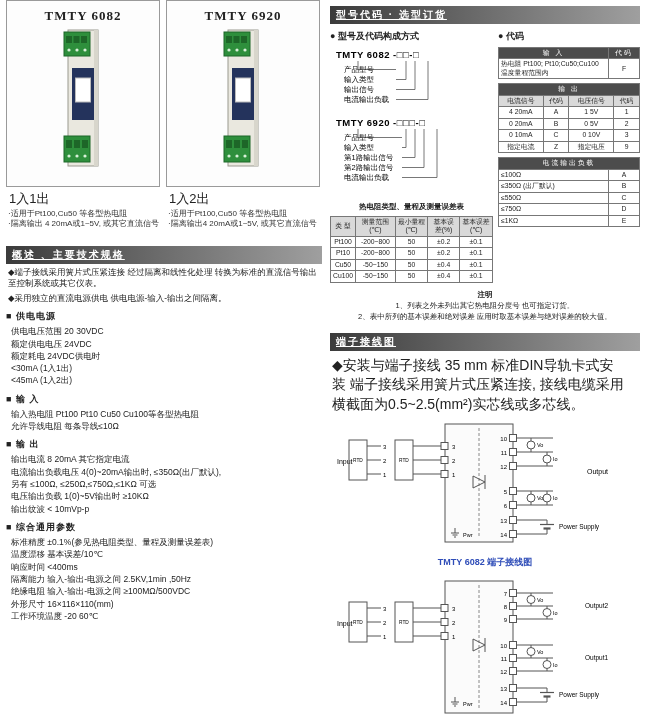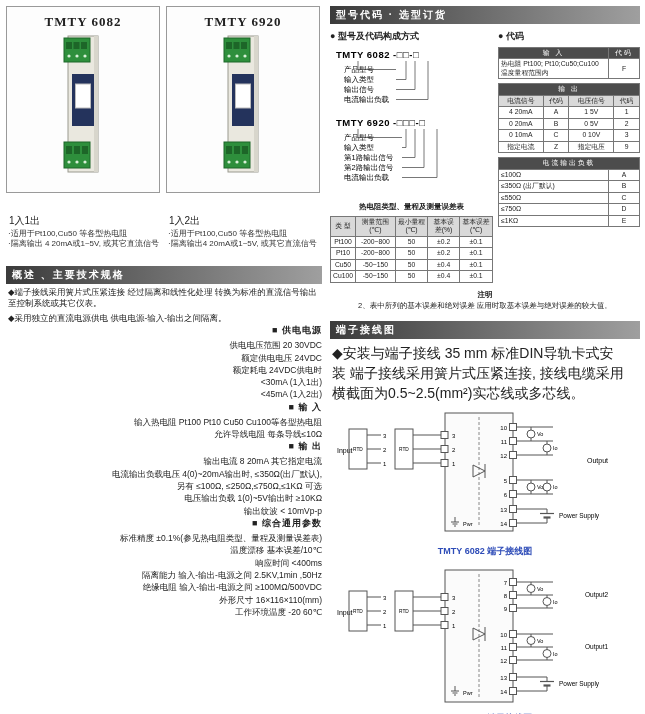--- a/index.html
+++ b/index.html
@@ -1,34 +1,34 @@
 <!DOCTYPE html>
 <html><head>
 <meta charset="utf-8">
 <style>
   html,body{margin:0;padding:0;background:#fff;}
   .page{position:relative;width:645px;height:714px;background:#ffffff;overflow:hidden;
         font-family:"Liberation Sans","DejaVu Sans",sans-serif;color:#222;}
-  .col-left{position:absolute;left:6px;top:6px;width:316px;}
+  .col-left{position:absolute;left:6px;top:0;width:316px;}
   .col-right{position:absolute;left:330px;top:6px;width:310px;}
   .hdr{background:linear-gradient(90deg,#3b3b3b,#9f9f9f);color:#fff;font-size:10px;font-weight:bold;
-       letter-spacing:2px;padding:2px 6px;margin-top:10px;}
+       letter-spacing:2px;padding:2px 6px;margin-top:10px;text-decoration:underline;}
   .hdr.first{margin-top:0;}
   
   .products{display:flex;gap:6px;}
   .pcell{width:154px;}
   .pbox{height:185px;border:1px solid #9a9a9a;text-align:center;background:#fdfdfd;}
   .ptitle{font-family:"Liberation Serif","DejaVu Serif",serif;font-weight:bold;font-size:13px;
           letter-spacing:1px;margin-top:7px;}
   .pimg{margin-top:4px;}
-  .pio{font-size:10px;margin:21px 0 1px 3px;}
+  .pio{font-size:13px;margin:3px 0 1px 3px;}
   .pbul{font-size:8px;line-height:1.3;margin-left:2px;color:#333;}
   
   .obul{font-size:8.5px;line-height:1.35;margin:3px 2px 0 2px;}
-  .specsec{text-align:right;}
+  .specsec{margin-top:6px;}
   .st{font-weight:bold;font-size:9px;letter-spacing:1px;margin-bottom:2px;}
   .ln{font-size:8.5px;line-height:1.45;padding-left:5px;}
   
   .btitle{font-size:9px;font-weight:bold;margin:6px 0 3px 0;}
   .ordgrid{display:flex;gap:5px;align-items:flex-start;}
   .ordleft{width:163px;}
   .ordright{flex:1;}
   table.tbl{border-collapse:collapse;width:100%;margin-top:4px;}
   table.tbl th,table.tbl td{border:1px solid #777;font-size:6.8px;padding:1px 2px;text-align:center;
        font-weight:normal;line-height:1.25;}
@@ -312,20 +312,21 @@
                 <td style="text-align:left;">≤1KΩ</td>
                 <td>E</td>
               </tr>
         </tbody>
           </table>
       </div>
     </div>
 
     <div class="notes">
       <div class="nt">注明</div>
+      <div>1、列表之外未列出其它热电阻分度号  也可指定订货。</div>
       <div>2、表中所列的基本误差和绝对误差   应用时取基本误差与绝对误差的较大值。</div>
     </div>
 
     <div class="hdr">端子接线图</div>
     <div class="wnote">◆安装与端子接线  35 mm 标准DIN导轨卡式安装   端子接线采用簧片式压紧连接, 接线电缆采用横截面为0.5~2.5(mm²)实芯线或多芯线。</div>
 
     <svg class="diag" width="300" height="140" viewBox="0 0 300 140">
       <rect x="110" y="8" width="68" height="118" fill="#fbfbfb" stroke="#555"></rect>
       <line x1="144" y1="12" x2="144" y2="122" stroke="#888" stroke-dasharray="3,2"></line>
       <path d="M138,60 L150,66 L138,72 Z" fill="none" stroke="#555"></path>

